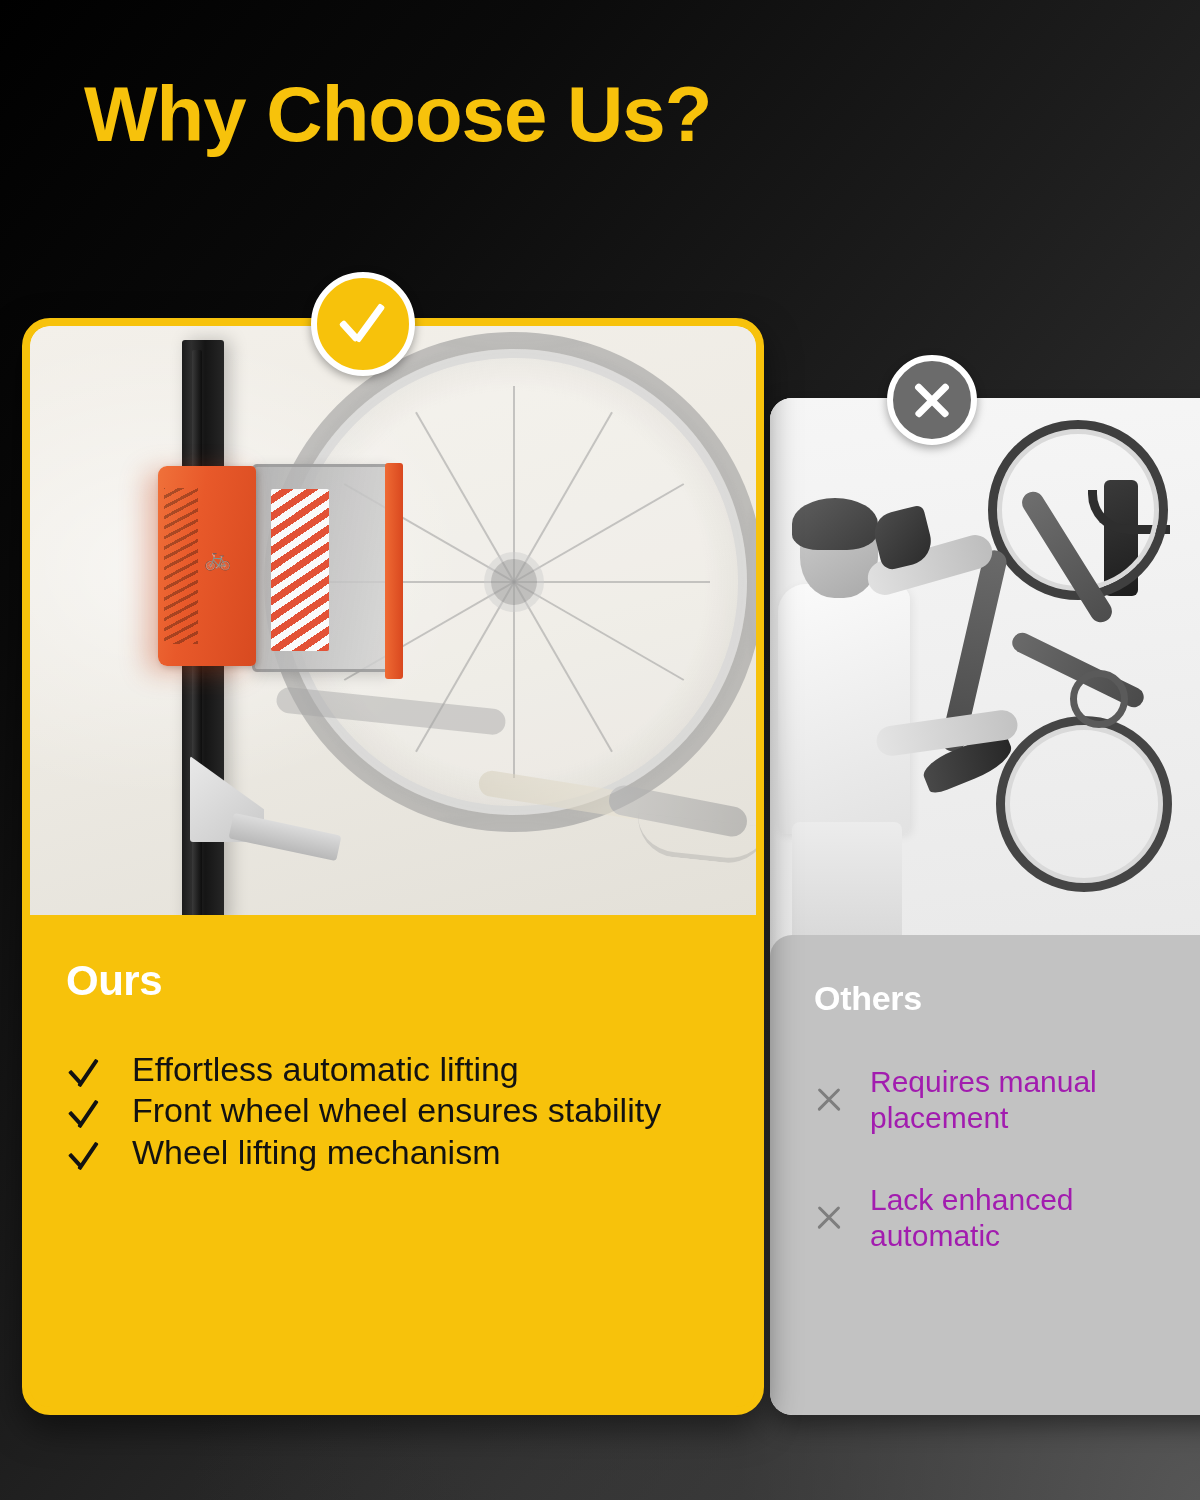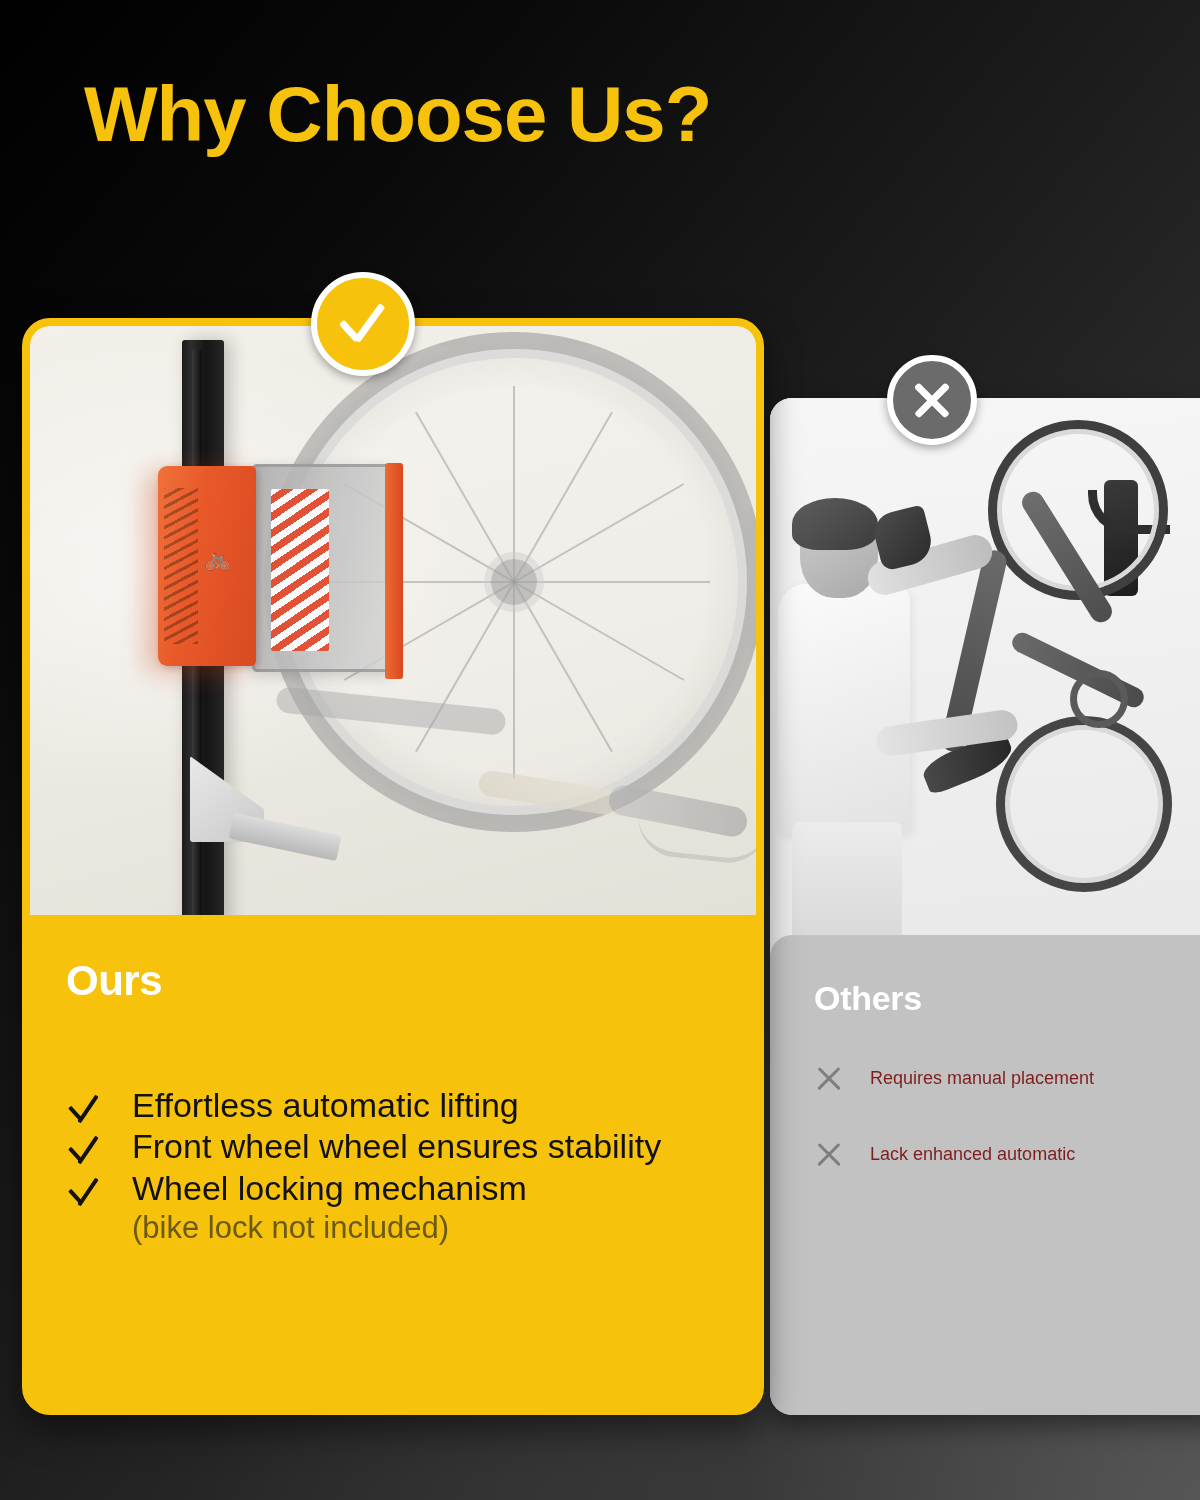--- a/index.html
+++ b/index.html
@@ -56,21 +56,21 @@
   .others-list { display:flex; flex-direction:column; gap:46px; }
   .others-row { display:flex; align-items:center; gap:26px; }
   .x-mark { width:30px; height:30px; flex:0 0 30px; position:relative; opacity:.62; }
   .x-mark:before, .x-mark:after {
     content:""; position:absolute; left:0; top:13px; width:30px; height:3.4px;
     background:#555; border-radius:2px;
   }
   .x-mark:before { transform:rotate(45deg); }
   .x-mark:after  { transform:rotate(-45deg); }
   .others-text {
-    color:#7f1d1d; font-size:18px; line-height:1.2; max-width:250px;
+    color:#a21caf; font-size:30px; line-height:1.2; max-width:250px;
   }
 
   
   .card-ours {
     position:absolute; left:22px; top:318px;
     width:742px; height:1097px;
     background:#F7C20B;
     border:8px solid #F7C20B;
     border-radius:28px;
     overflow:hidden;
@@ -83,21 +83,21 @@
     overflow:hidden;
     border-radius:20px 20px 0 0;
   }
   .ours-panel {
     position:absolute; left:0; right:0; top:589px; bottom:0;
     background:#F7C20B;
     padding:42px 30px 0 36px;
   }
   .ours-title {
     color:#ffffff; font-size:42px; font-weight:bold; letter-spacing:-0.5px;
-    margin-bottom:80px;
+    margin-bottom:44px;
   }
   .ours-list { display:flex; flex-direction:column; }
   .ours-row { display:flex; align-items:flex-start; gap:32px; }
   .chk { width:34px; height:34px; flex:0 0 34px; position:relative; margin-top:6px; }
   .chk:before, .chk:after { content:""; position:absolute; background:#121212; border-radius:1px; }
   .chk:before { width:4px; height:16px; left:7px; top:14px; transform:rotate(-42deg); }
   .chk:after  { width:4px; height:32px; left:20px; top:2px;  transform:rotate(34deg); }
   .ours-text { color:#121212; font-size:34px; line-height:1.22; }
   .ours-sub { color:#6b5a13; font-size:31px; line-height:1.22; display:block; }
 
@@ -404,22 +404,21 @@
         </div>
 
         <div class="ours-row">
           <span class="chk"></span>
           <span class="ours-text">Front wheel wheel ensures stability</span>
         </div>
 
         <div class="ours-row">
           <span class="chk"></span>
           <span class="ours-text">
-            <span>Wheel locking mechanism</span>
-            <span class="ours-sub">(bike lock not included)</span>
+            <span>Wheel lifting mechanism</span>
           </span>
         </div>
 
       </div>
     </div>
   </div>
 
   <div class="badge badge-check">
     <span class="bc-glyph"></span>
   </div>

